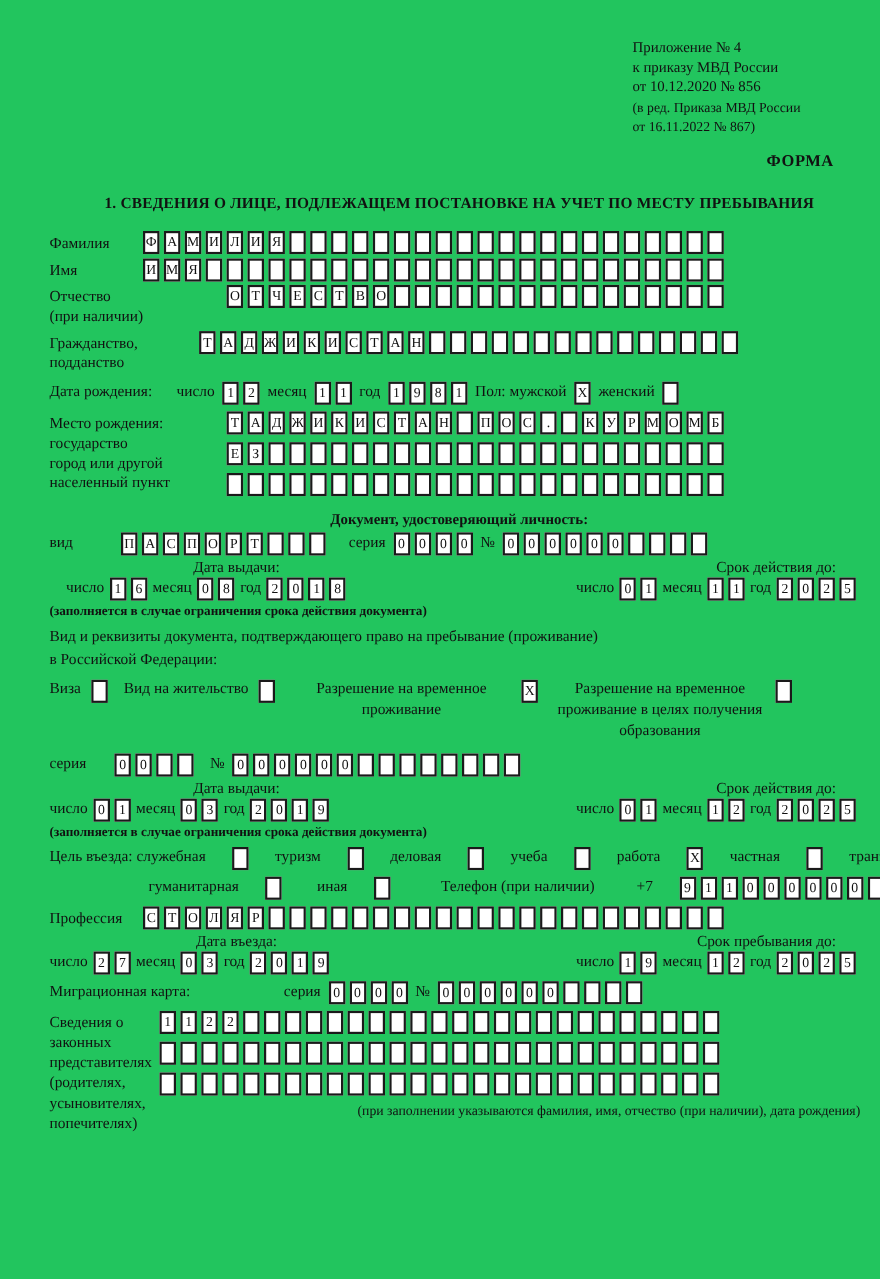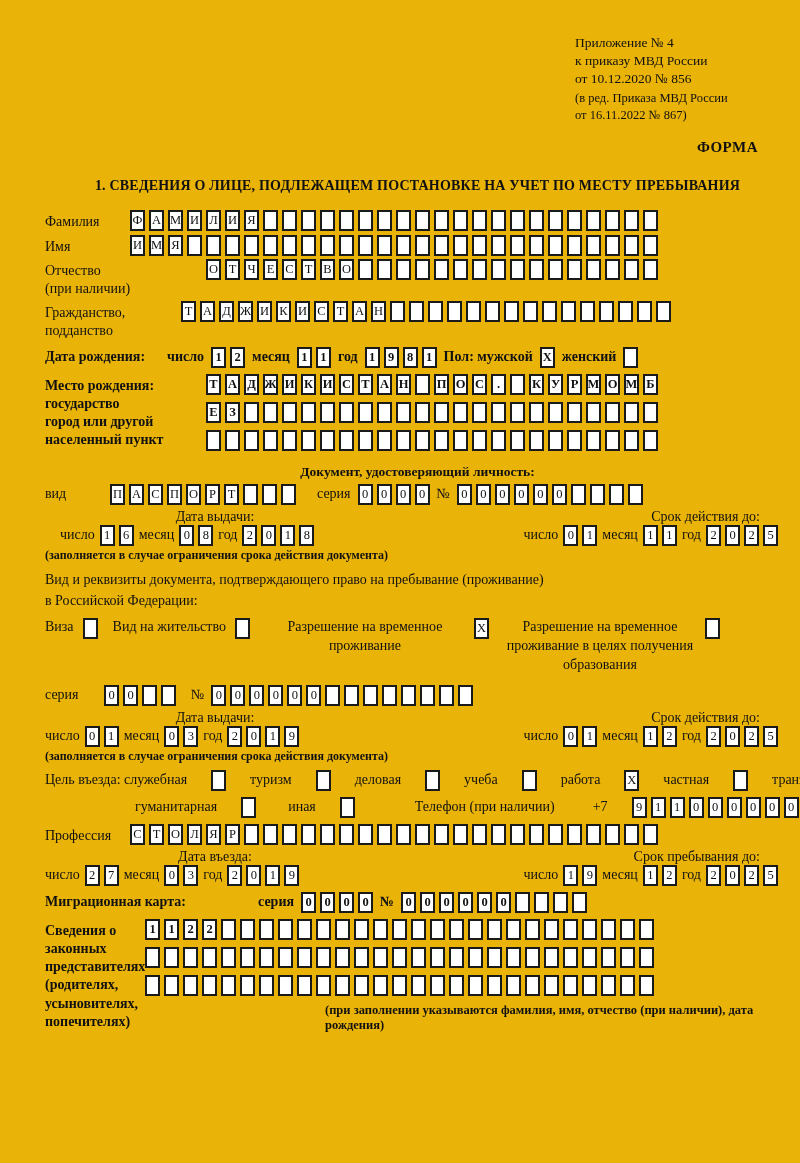--- a/index.html
+++ b/index.html
@@ -1,19 +1,19 @@
 <!DOCTYPE html>
 <html><head>
 <meta charset="utf-8">
 <style>
   * { box-sizing: border-box; margin: 0; padding: 0; }
   html, body { background: #ffffff; }
   body { font-family: "Liberation Serif", "DejaVu Serif", serif; color: #111; }
   .page {
-    width: 800px; height: 1163px; margin: 0 auto; background: #eab308;
+    width: 800px; height: 1163px; margin: 0 auto; background: #22c55e;
     padding: 34px 10px 0 45px; overflow: hidden; position: relative;
   }
   
   .ref-block { margin-left: 530px; font-size: 13.5px; line-height: 1.32; }
   .ref-small { font-size: 12.5px; line-height: 1.32; margin-top: 3px; }
   .forma { text-align: right; padding-right: 32px; font-weight: bold; font-size: 15px; margin-top: 16px; letter-spacing: .5px; }
   
   .title { text-align: center; font-weight: bold; font-size: 15.5px; line-height: 1.45; margin-top: 14px; letter-spacing: .2px; }
   .title-underline { display: inline-block; width: 56px; border-bottom: 2px solid #333; height: 14px; margin-left: 8px; }
   .section-heading { text-align: center; font-weight: bold; font-size: 14px; margin-top: 22px; letter-spacing: .2px; }
@@ -40,21 +40,21 @@
   .g2 { margin-left: auto; margin-right: 12px; }
   .indent15 { margin-left: 15px; }
   .note { font-size: 12px; padding-right: 12px; margin-bottom: 6px; margin-top: 2px; font-weight: bold; }
   .plain { font-size: 14px; line-height: 1.55; }
   .visa-row { display: flex; align-items: flex-start; gap: 15px; margin-top: 6px; margin-bottom: 10px; font-size: 14px; }
   .vitem { display: flex; gap: 9px; align-items: flex-start; flex: none; }
   .vtext { line-height: 1.35; }
   .vwrap200 { max-width: 200px; text-align: center; }
   .vwrap190 { max-width: 192px; text-align: center; }
   .purpose-row { display: flex; align-items: center; gap: 24px; font-size: 14px; margin-bottom: 6px; }
-  .mt6 { margin-top: 6px; font-weight: bold; }
+  .mt6 { margin-top: 6px; }
   .guard-note { font-size: 12.5px; margin-left: 180px; margin-top: 4px; }
 </style>
 </head>
 <body>
 
 <div class="page">
 
   <div class="ref-block">
     <div>Приложение № 4</div>
     <div>к приказу МВД России</div>
@@ -515,21 +515,21 @@
       <span class="lbl">частная</span>
       <span class="cell"></span>
       <span class="lbl">транзит</span>
       <span class="cell"></span>
     </div>
     <div class="purpose-row" style="margin-left:90px">
       <span class="lbl">гуманитарная</span>
       <span class="cell"></span>
       <span class="lbl" style="margin-left:8px">иная</span>
       <span class="cell"></span>
-      <span class="lbl" style="margin-left:36px">Телефон (при наличии)</span>
+      <span class="lbl" style="margin-left:22px">Телефон (при наличии)</span>
       <span class="lbl" style="margin-left:14px">+7</span>
       <span class="cells">
           <span class="cell">9</span>
           <span class="cell">1</span>
           <span class="cell">1</span>
           <span class="cell">0</span>
           <span class="cell">0</span>
           <span class="cell">0</span>
           <span class="cell">0</span>
           <span class="cell">0</span>

